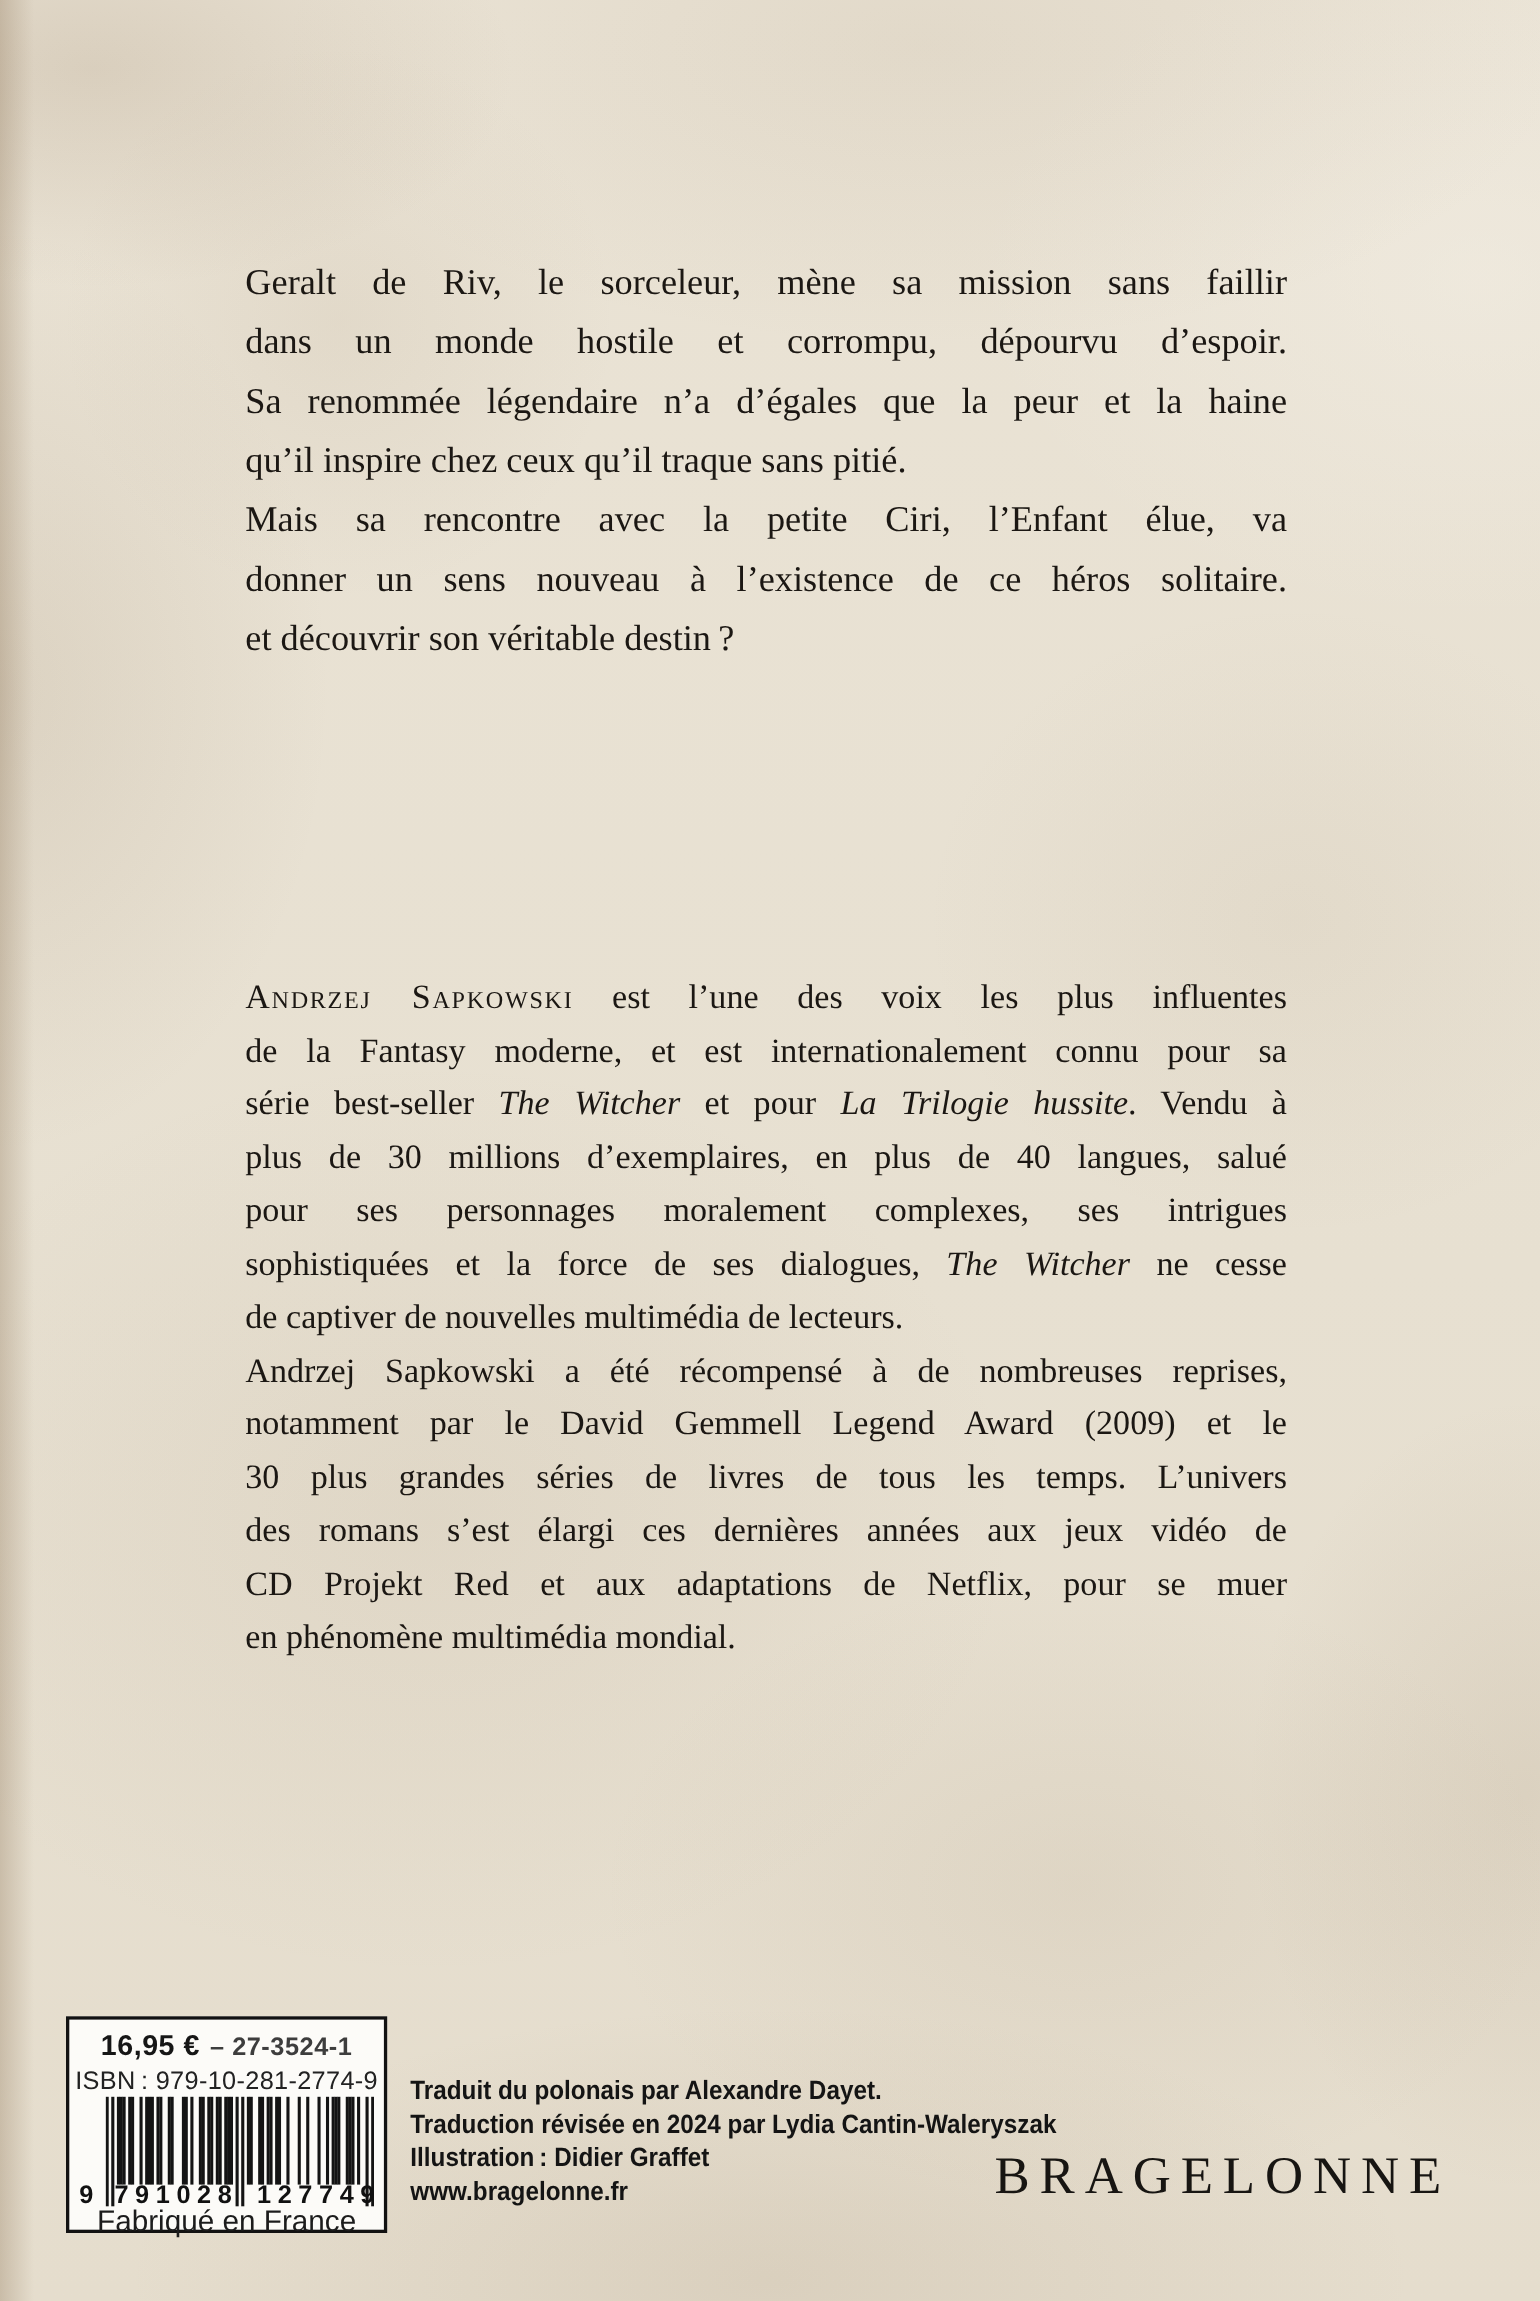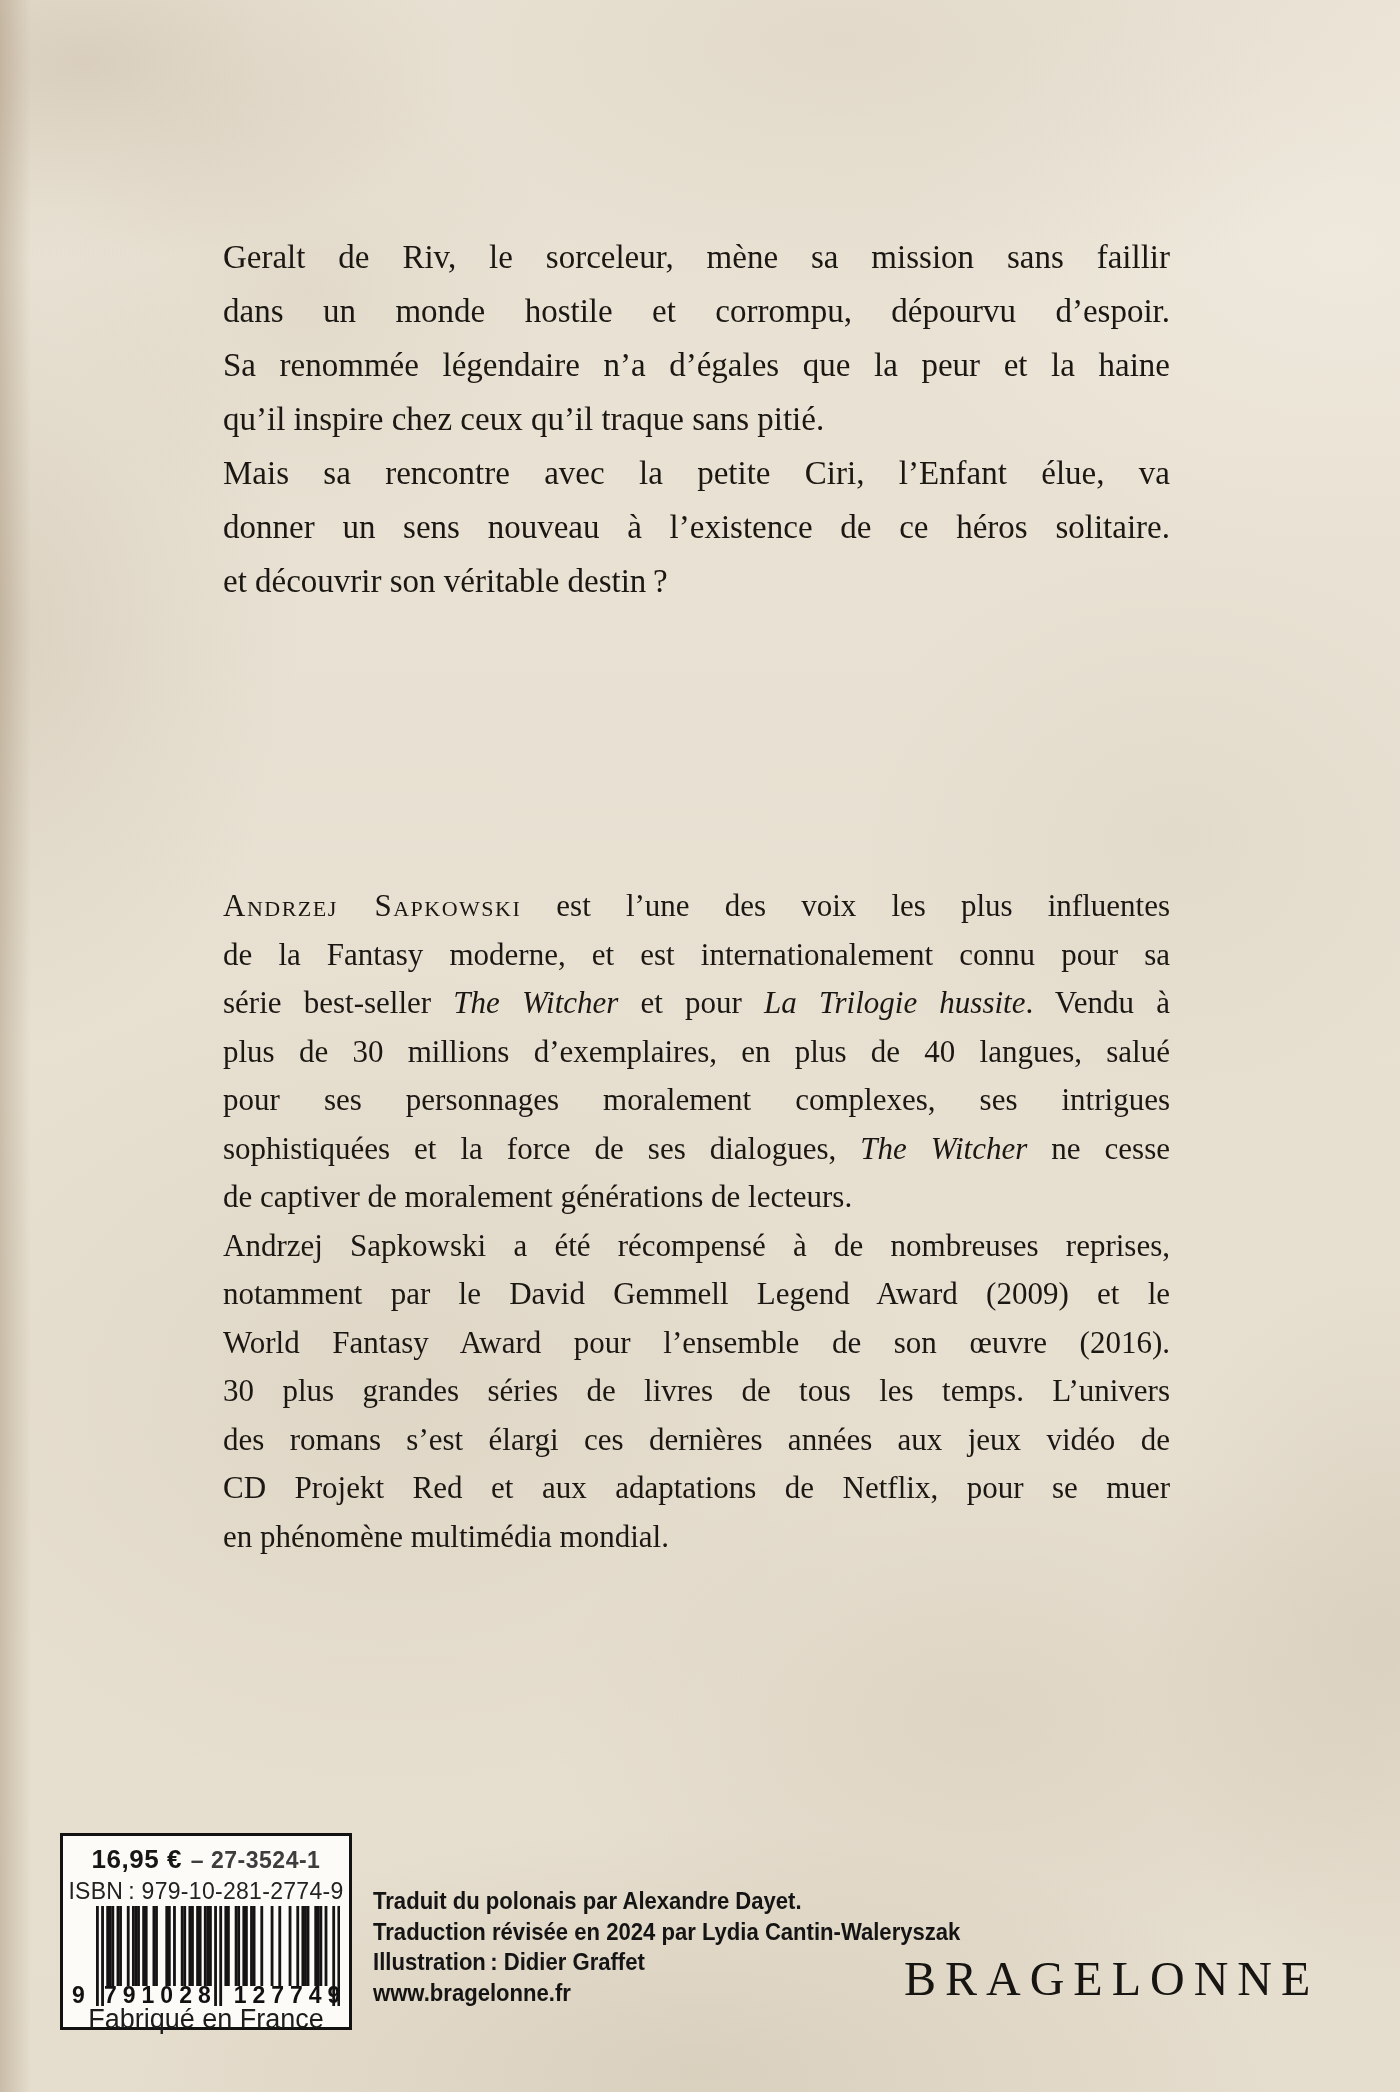--- a/index.html
+++ b/index.html
@@ -78,24 +78,23 @@
       <div class="tline"><span>et découvrir son véritable destin ?</span></div>
     </section>
 
   <section class="textblock bio">
       <div class="tline just"><span class="smallcaps">Andrzej Sapkowski</span><span> est l’une des voix les plus influentes</span></div>
       <div class="tline just"><span>de la Fantasy moderne, et est internationalement connu pour sa</span></div>
       <div class="tline just"><span>série best-seller </span><span class="italic">The Witcher</span><span> et pour </span><span class="italic">La Trilogie hussite</span><span>. Vendu à</span></div>
       <div class="tline just"><span>plus de 30 millions d’exemplaires, en plus de 40 langues, salué</span></div>
       <div class="tline just"><span>pour ses personnages moralement complexes, ses intrigues</span></div>
       <div class="tline just"><span>sophistiquées et la force de ses dialogues, </span><span class="italic">The Witcher</span><span> ne cesse</span></div>
-      <div class="tline"><span>de captiver de moralement générations de lecteurs.</span></div>
+      <div class="tline"><span>de captiver de nouvelles multimédia de lecteurs.</span></div>
       <div class="tline just"><span>Andrzej Sapkowski a été récompensé à de nombreuses reprises,</span></div>
       <div class="tline just"><span>notamment par le David Gemmell Legend Award (2009) et le</span></div>
-      <div class="tline just"><span>World Fantasy Award pour l’ensemble de son œuvre (2016).</span></div>
       <div class="tline just"><span>30 plus grandes séries de livres de tous les temps. L’univers</span></div>
       <div class="tline just"><span>des romans s’est élargi ces dernières années aux jeux vidéo de</span></div>
       <div class="tline just"><span>CD Projekt Red et aux adaptations de Netflix, pour se muer</span></div>
       <div class="tline"><span>en phénomène multimédia mondial.</span></div>
     </section>
 
   <div class="price-box">
     <div class="pb-line pb-price-line">
       <span class="pb-price">16,95&nbsp;€</span><span class="pb-ref">–  27-3524-1</span>
     </div>

